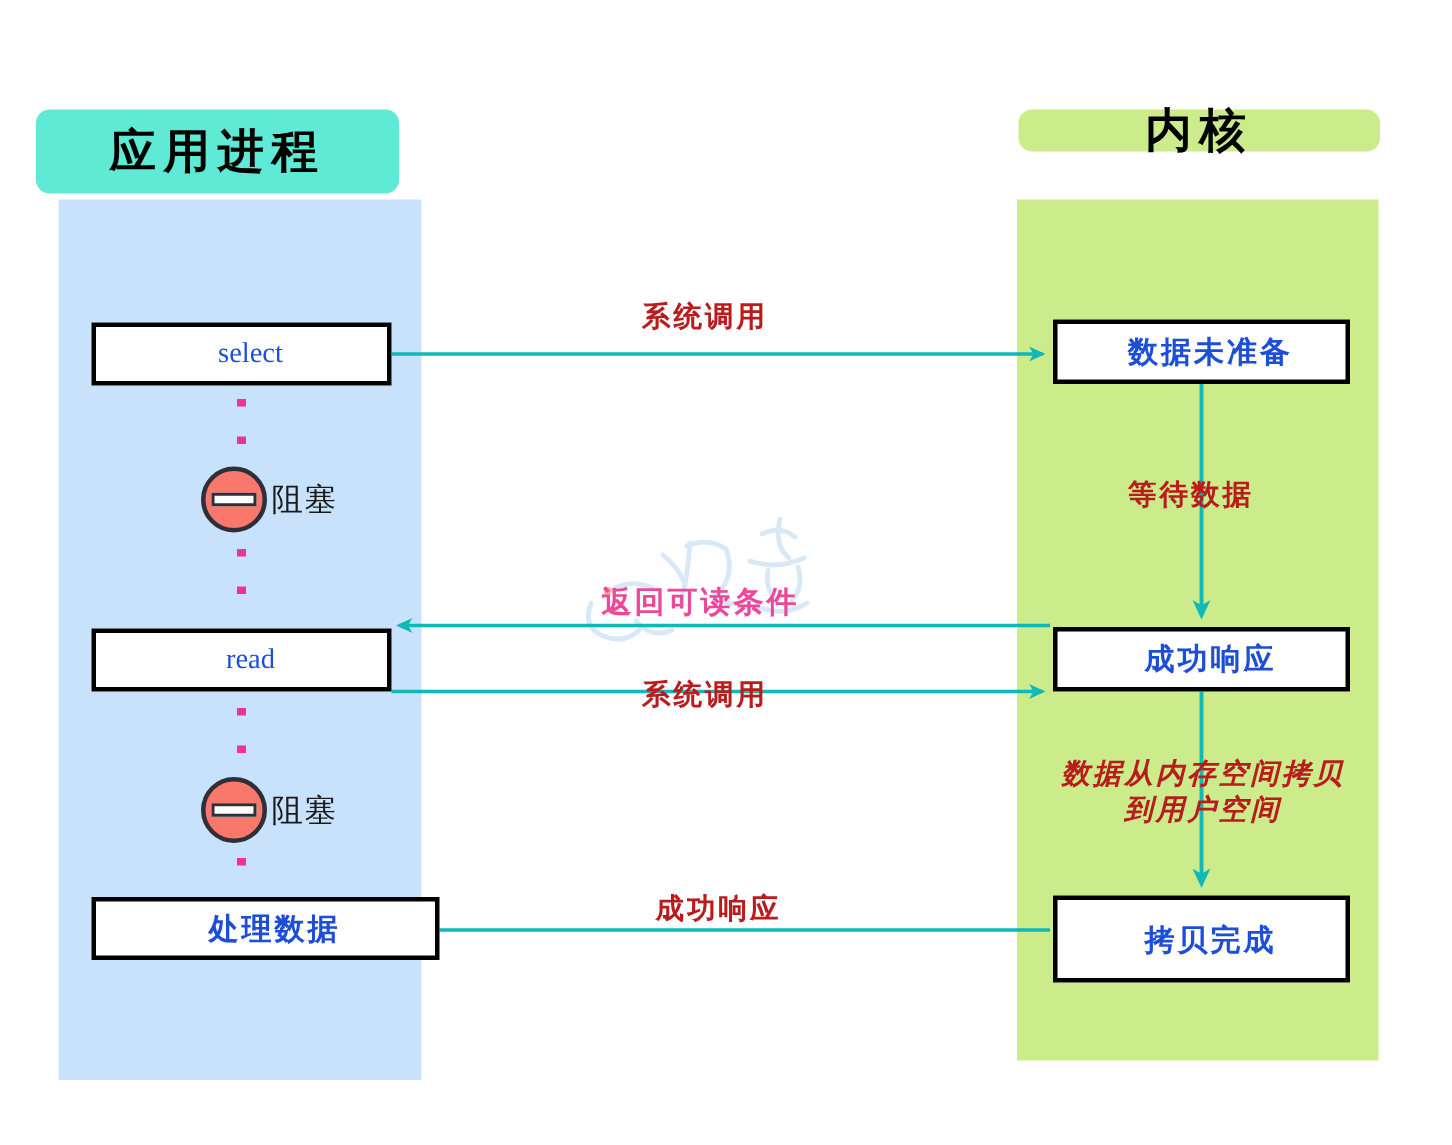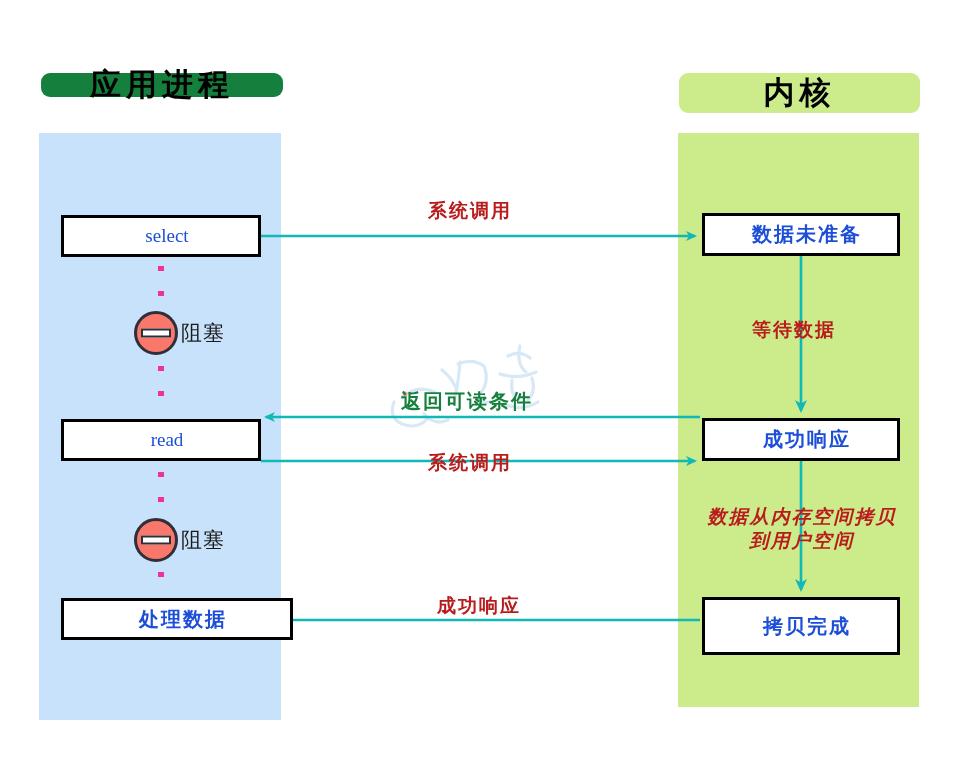--- a/index.html
+++ b/index.html
@@ -25,25 +25,25 @@
     display: flex;
     align-items: center;
     justify-content: center;
     font-weight: bold;
     font-size: 31px;
     letter-spacing: 5px;
     color: #000000;
     font-family: "Liberation Serif", "DejaVu Serif", serif;
   }
   #header-app {
-    left: 41px; top: 73px; width: 242px; height: 24px;
-    background: #15803d;
+    left: 24px; top: 73px; width: 242px; height: 56px;
+    background: #5eead4;
   }
   #header-kernel {
-    left: 679px; top: 73px; width: 241px; height: 40px;
+    left: 679px; top: 73px; width: 241px; height: 28px;
     background: #cceb8b;
   }
 
   
   .lane {
     position: absolute;
   }
   #lane-app {
     left: 39px; top: 133px; width: 242px; height: 587px;
     background: #c9e2fc;
@@ -101,21 +101,21 @@
   }
   #label-syscall-1 { left: 428px; top: 198px; }
   #label-syscall-2 { left: 428px; top: 450px; }
   #label-success   { left: 437px; top: 593px; }
   #label-wait      { left: 752px; top: 317px; }
   #label-copy      { left: 697px; top: 505px; width: 210px; font-style: italic; }
 
   #label-readable {
     position: absolute;
     left: 401px; top: 388px;
-    color: #15803d;
+    color: #ec4899;
     font-weight: bold;
     font-size: 20px;
     letter-spacing: 2px;
     white-space: nowrap;
     font-family: "Liberation Serif", "DejaVu Serif", serif;
   }
 
   
   .blocked {
     position: absolute;

